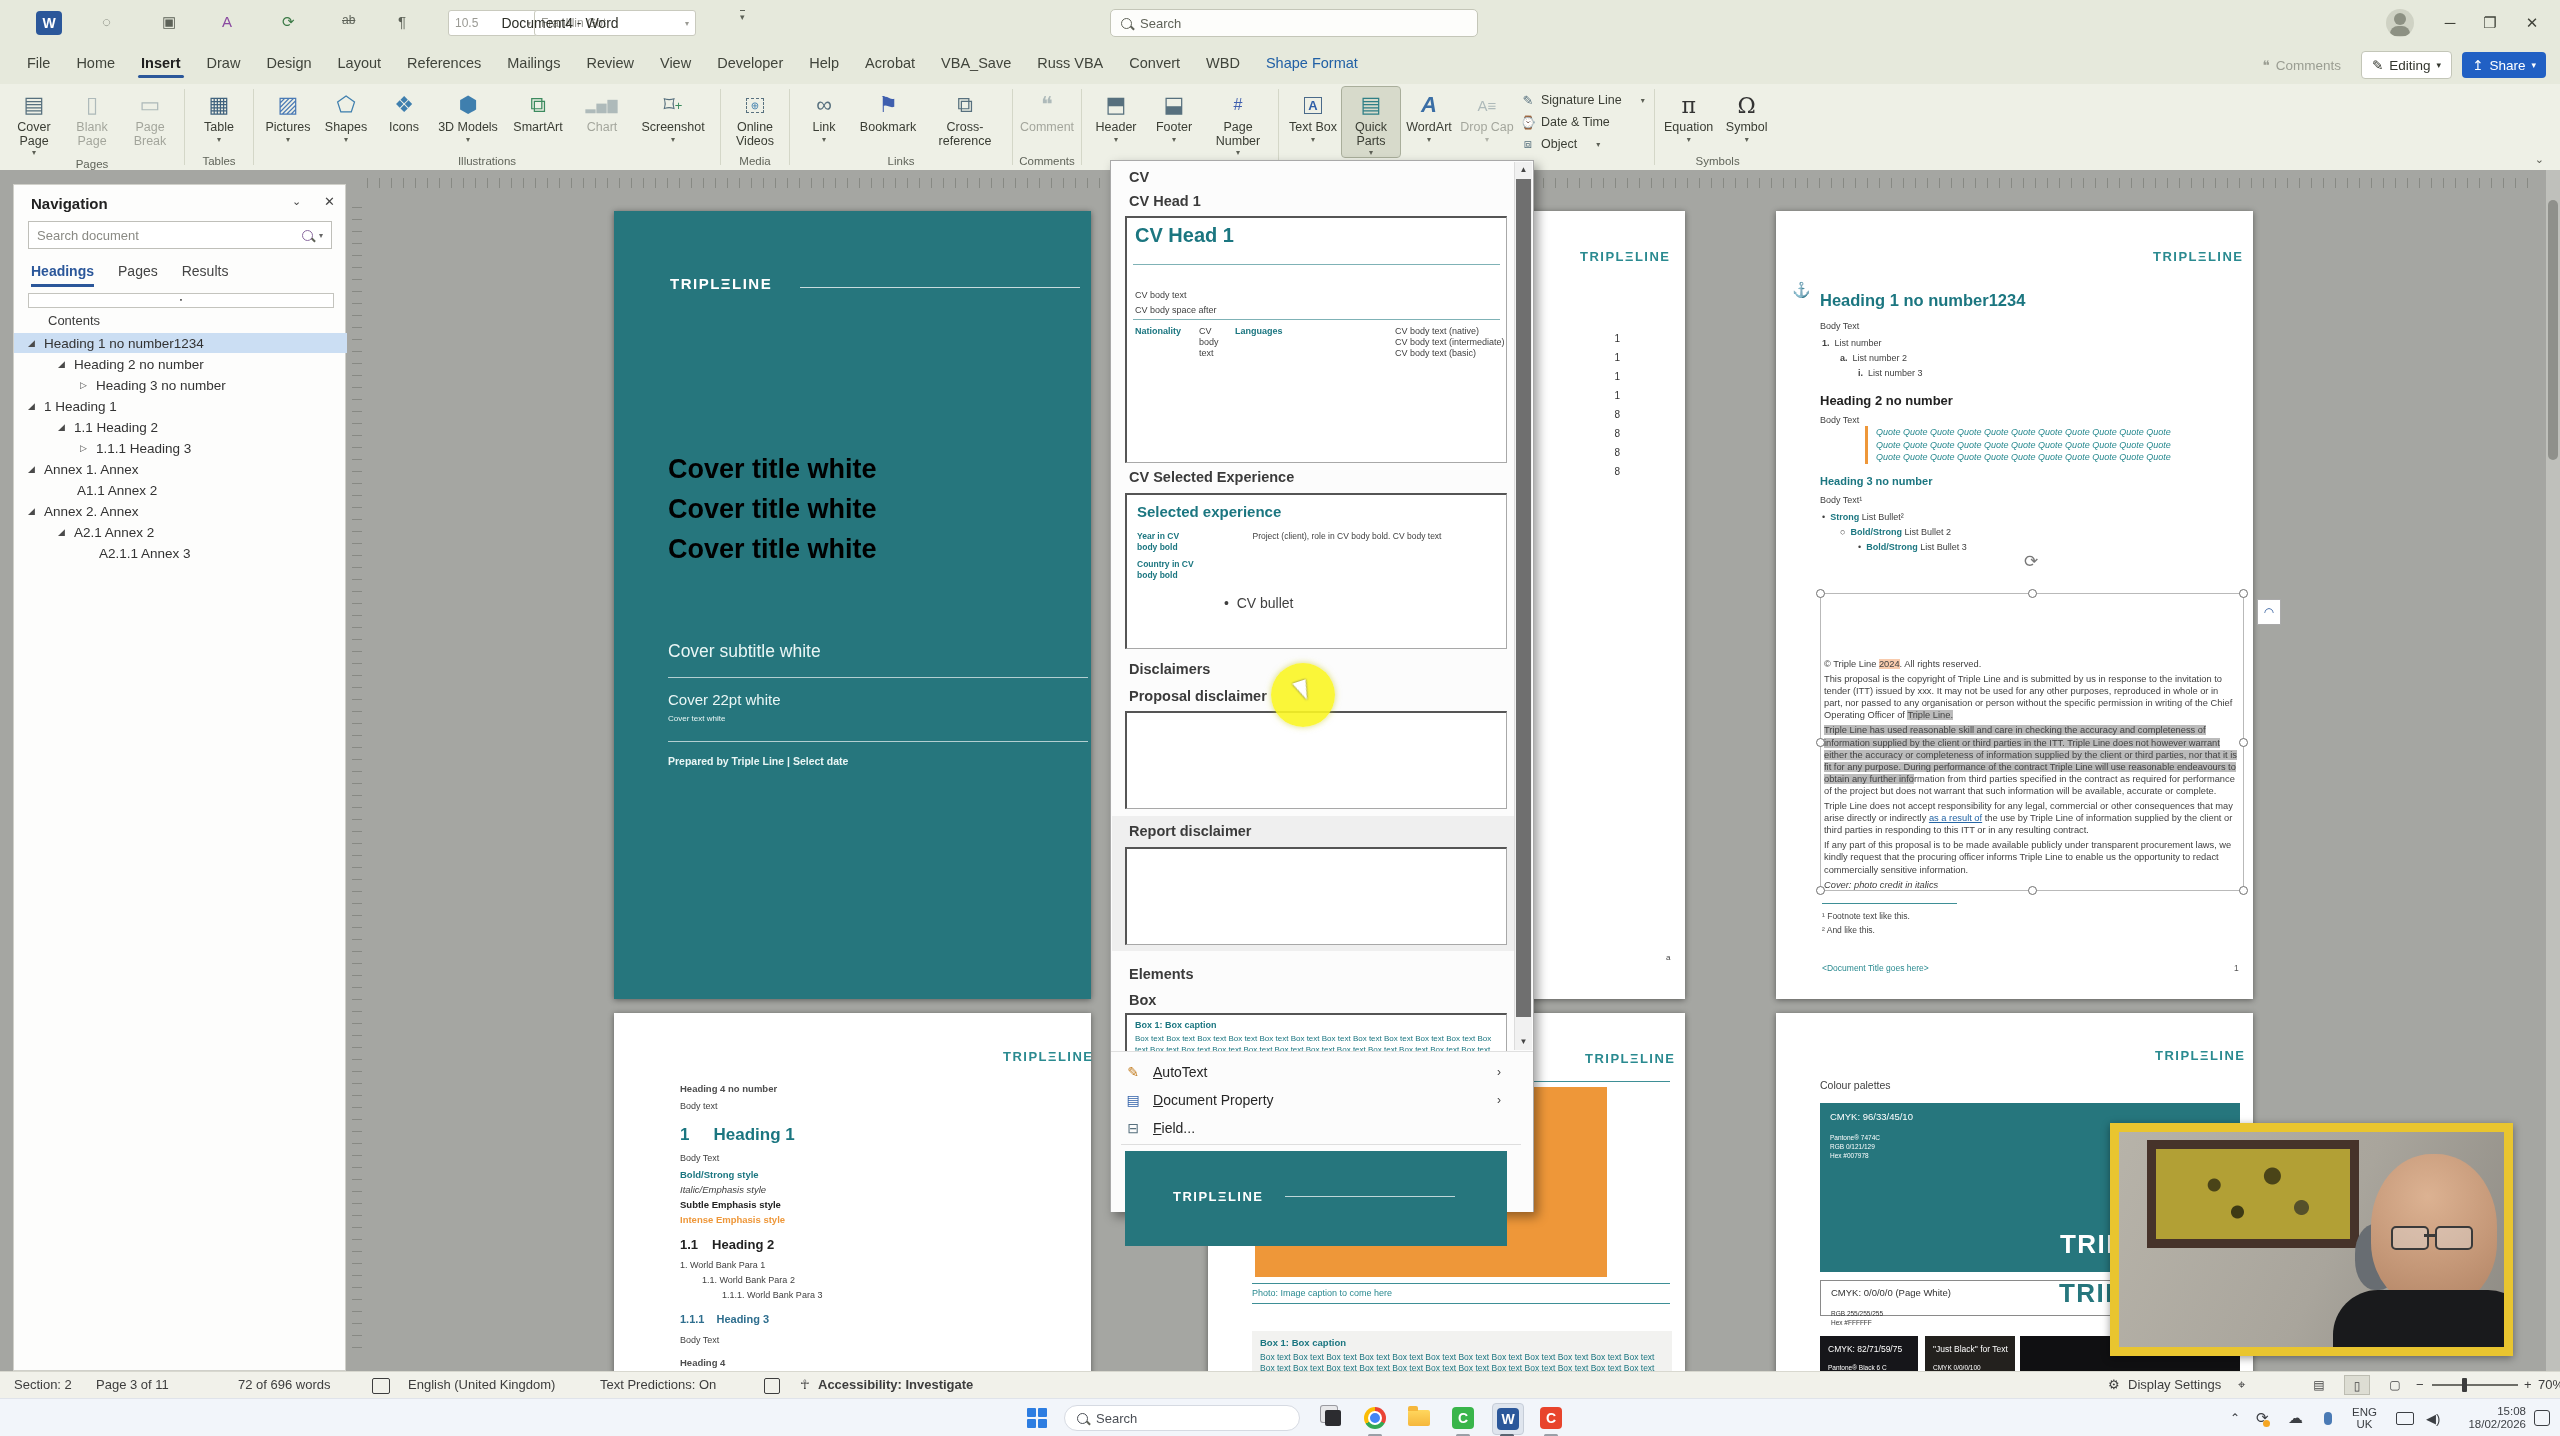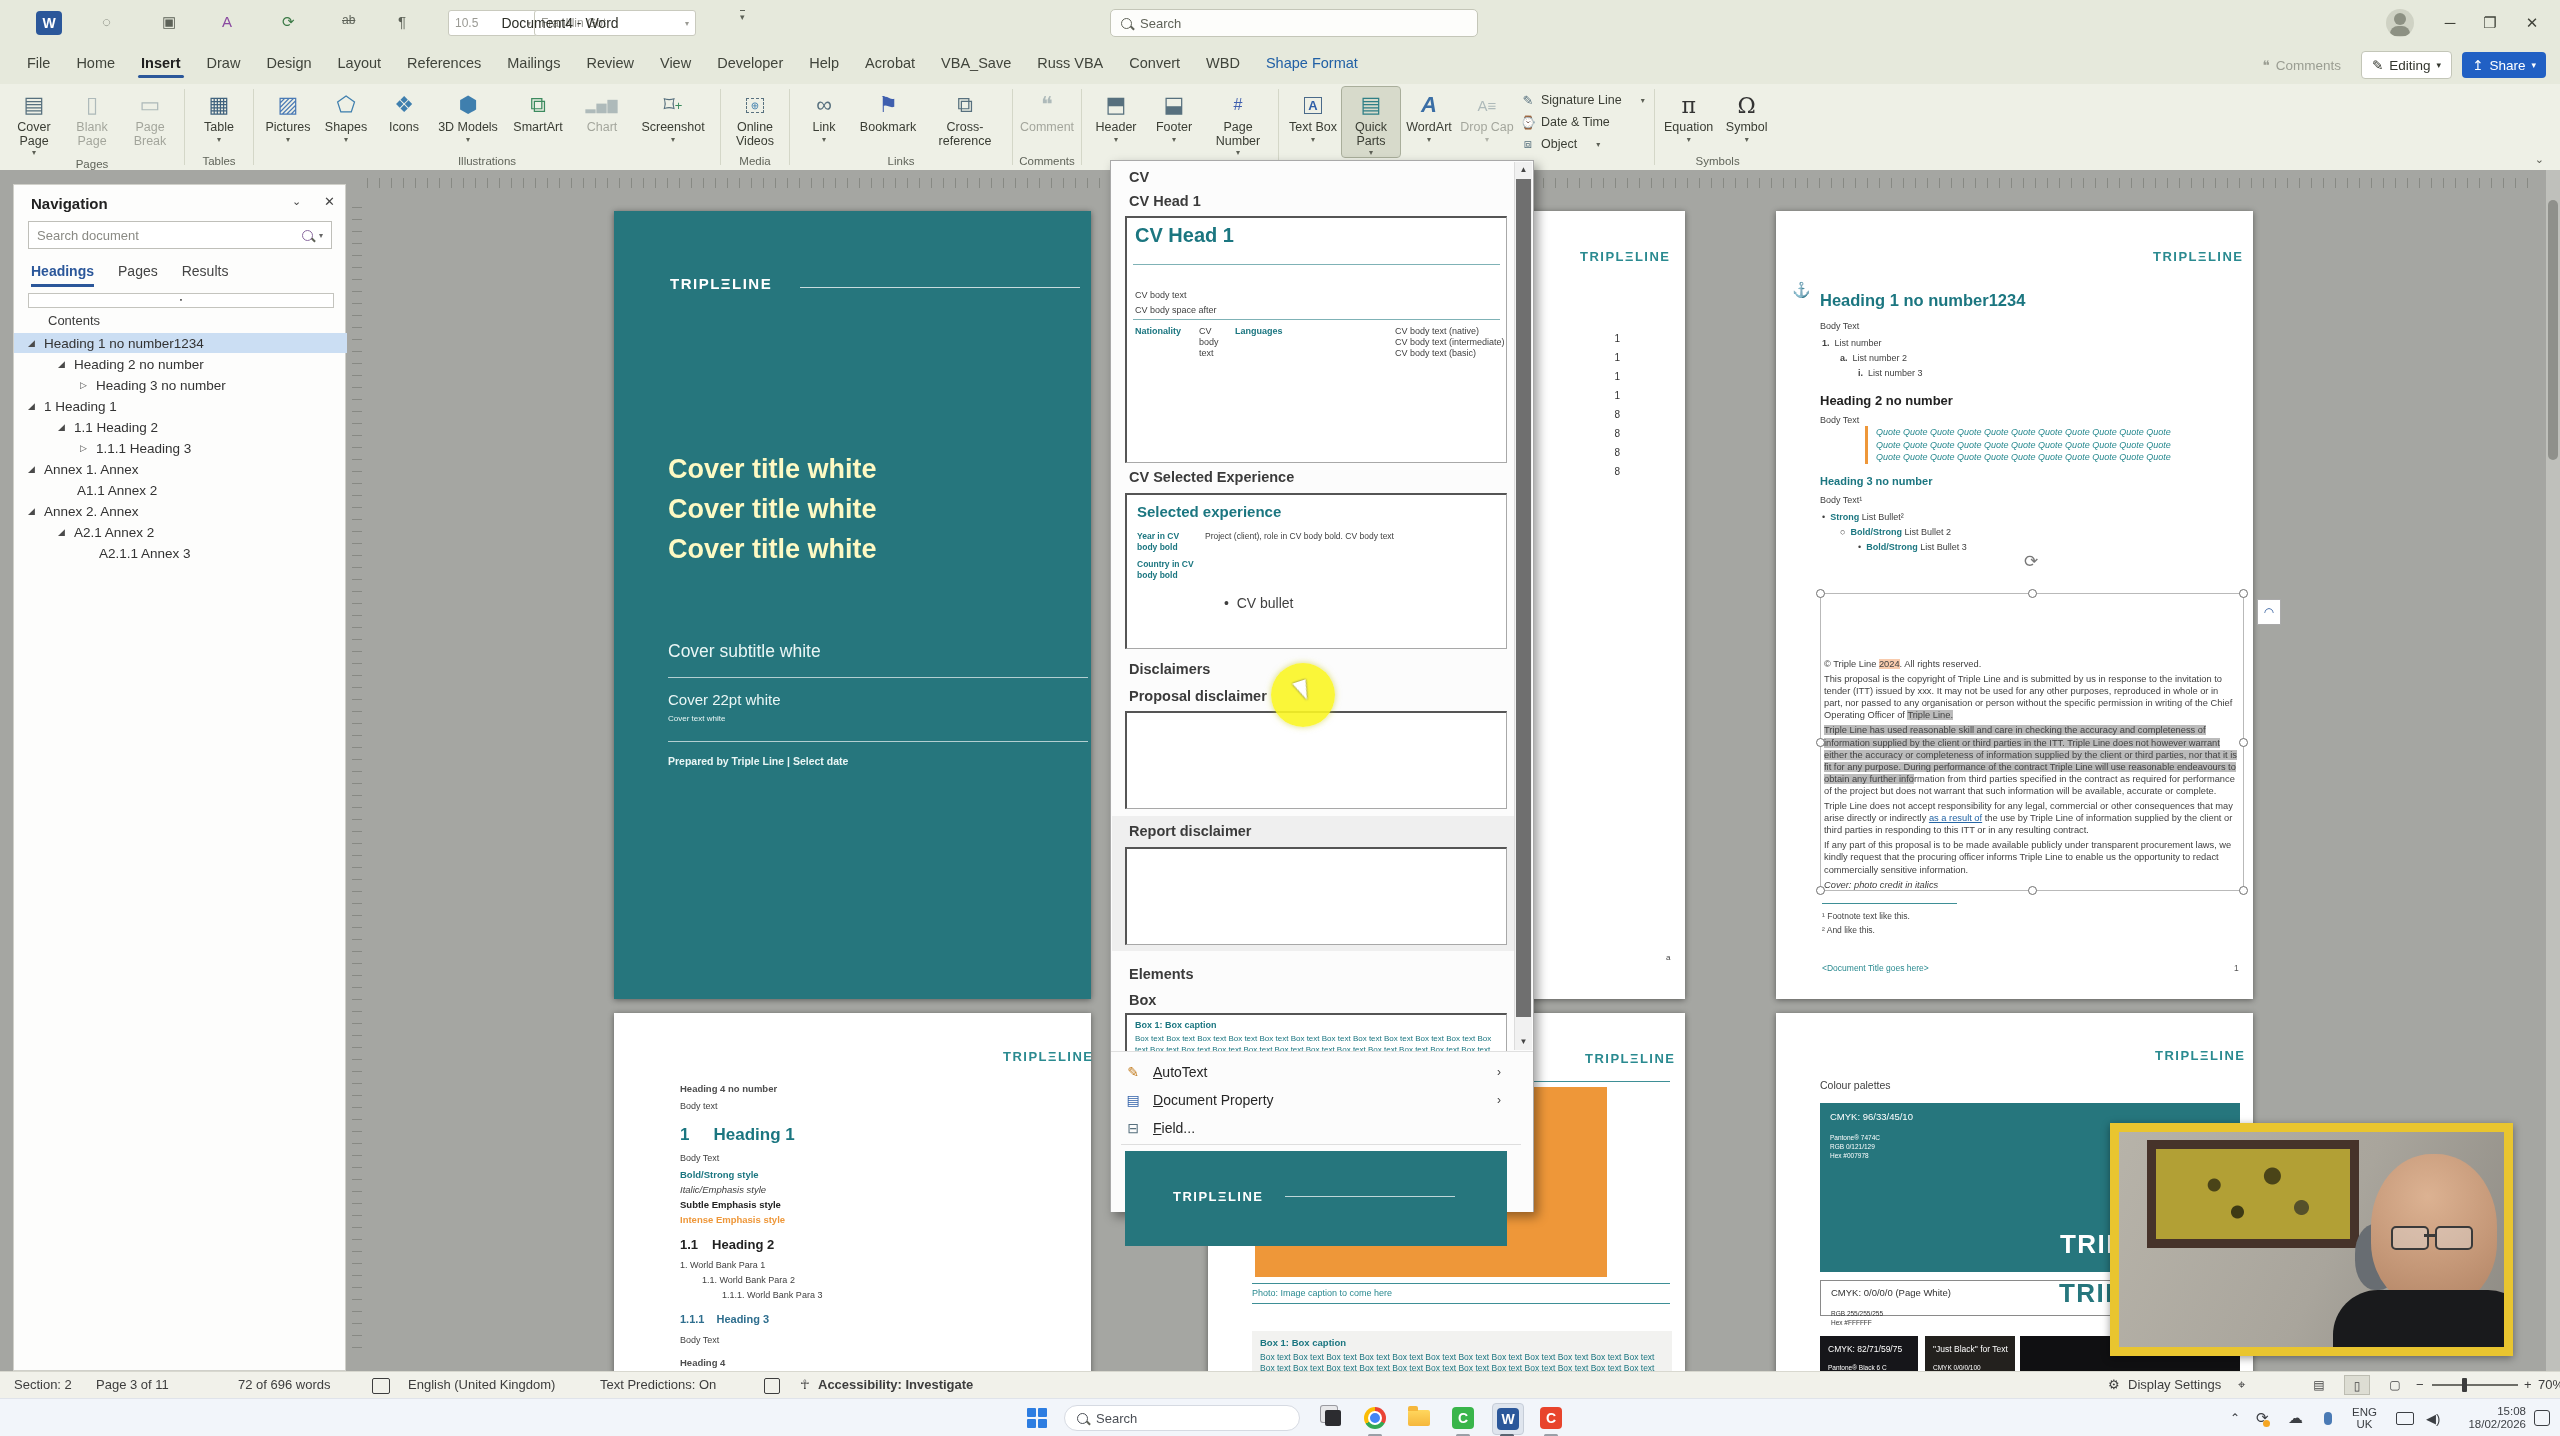--- a/index.html
+++ b/index.html
@@ -362,21 +362,21 @@
   <div id="canvas">
     <div class="hruler"></div>
     <div class="vruler"></div>
     <div id="doc-scroll">
         <div class="thumb"></div>
       </div>
 
     <div class="page" style="left:614px;top:41px;background:#26767D;">
       <div class="abs logo" style="left:56px;top:64px;color:#fff;font-size:15px;">TRIPLΞLINE</div>
       <div class="abs" style="left:186px;top:76px;width:280px;height:1px;background:rgba(255,255,255,.75);"></div>
-      <div class="abs" style="left:54px;top:238px;color:#fef9c3;font-size:27px;font-weight:bold;line-height:40px;">
+      <div class="abs" style="left:54px;top:238px;color:#000000;font-size:27px;font-weight:bold;line-height:40px;">
         <div>Cover title white</div>
         <div>Cover title white</div>
         <div>Cover title white</div>
       </div>
       <div class="abs" style="left:54px;top:430px;color:#EAF6F5;font-size:17.5px;">Cover subtitle white</div>
       <div class="abs" style="left:54px;top:466px;width:420px;height:1px;background:rgba(255,255,255,.65);"></div>
       <div class="abs" style="left:54px;top:480px;color:#EAF6F5;font-size:15px;">Cover 22pt white</div>
       <div class="abs" style="left:54px;top:503px;color:#EAF6F5;font-size:8px;">Cover text white</div>
       <div class="abs" style="left:54px;top:530px;width:420px;height:1px;background:rgba(255,255,255,.65);"></div>
       <div class="abs" style="left:54px;top:544px;color:#EAF6F5;font-size:10.5px;font-weight:bold;">Prepared by Triple Line | Select date</div>
@@ -596,21 +596,21 @@
       <div style="position:absolute;left:268px;top:108px;font-size:9px;color:#3f3f3f;line-height:11px;">
         <div>CV body text (native)</div>
         <div>CV body text (intermediate)</div>
         <div>CV body text (basic)</div>
       </div>
     </div>
     <div class="qp-label" style="top:308px;">CV Selected Experience</div>
     <div class="qp-box" style="top:332px;height:156px;">
       <div style="position:absolute;left:10px;top:8px;font-size:15px;font-weight:bold;color:#1B7680;">Selected experience</div>
       <div style="position:absolute;left:10px;top:36px;width:56px;font-size:8.5px;font-weight:bold;color:#1B7680;line-height:10.5px;">Year in CV body bold</div>
-      <div style="position:absolute;left:78px;top:36px;right:17px;font-size:8.5px;color:#3f3f3f;">Project (client), role in CV body bold. CV body text</div>
+      <div style="position:absolute;left:78px;top:36px;right:17px;font-size:8.5px;color:#3f3f3f;text-align:center;">Project (client), role in CV body bold. CV body text</div>
       <div style="position:absolute;left:10px;top:64px;width:60px;font-size:8.5px;font-weight:bold;color:#1B7680;line-height:10.5px;">Country in CV body bold</div>
       <div style="position:absolute;left:86px;top:100px;font-size:14px;color:#3f3f3f;margin-left:11px;">•&nbsp;&nbsp;<span>CV bullet</span></div>
     </div>
     <div class="qp-label" style="top:500px;">Disclaimers</div>
     <div class="qp-label" style="top:527px;">Proposal disclaimer</div>
     <div class="qp-box" style="top:550px;height:98px;"></div>
     <div class="qp-hover" style="top:455px;height:0;"></div>
 
     <div class="qp-hover" style="top:458px;height:0;"></div>
 

